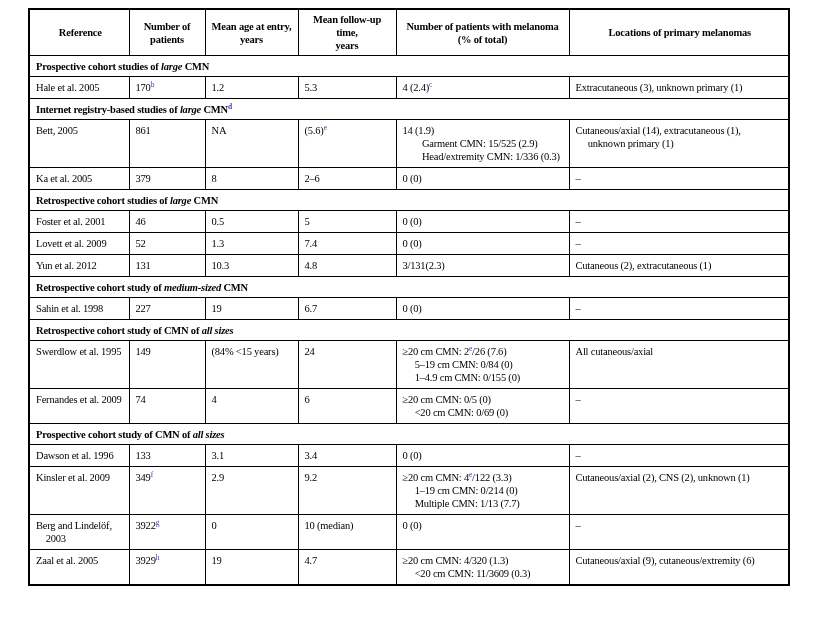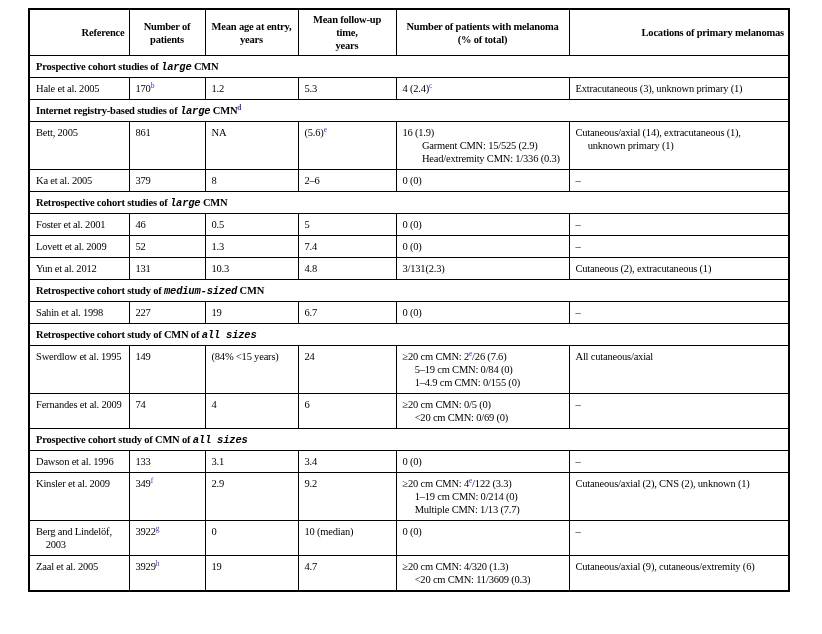--- a/index.html
+++ b/index.html
@@ -33,26 +33,26 @@
     text-align: left;
     white-space: pre-wrap;
     overflow: hidden;
   }
   th {
     font-weight: bold;
     vertical-align: middle;
     text-align: center;
     padding: 3px 4px;
   }
-  th.left { text-align: right; padding-left: 6px; font-family: Liberation Serif, serif; }
+  th.left { text-align: center; padding-left: 6px; font-family: Liberation Serif, serif; }
   td.section {
     font-weight: bold;
     padding: 4px 6px 3px 6px;
   }
-  td.section i { font-weight: bold; font-family: Liberation Mono, monospace; }
+  td.section i { font-weight: bold; }
   sup {
     color: var(--fn);
     font-size: 7.5px;
     line-height: 0;
     vertical-align: super;
   }
 </style>
 </head>
 <body>
 
@@ -93,21 +93,21 @@
         <td>Extracutaneous (3), unknown primary (1)</td>
       </tr>
       <tr>
           <td class="section" colspan="6">Internet registry-based studies of <i>large</i> CMN<sup>d</sup></td>
         </tr>
       <tr>
         <td>Bett, 2005</td>
         <td>861</td>
         <td>NA</td>
         <td>(5.6)<sup>e</sup></td>
-        <td>16 (1.9)
+        <td>14 (1.9)
         Garment CMN: 15/525 (2.9)
         Head/extremity CMN: 1/336 (0.3)</td>
         <td>Cutaneous/axial (14), extracutaneous (1),
      unknown primary (1)</td>
       </tr>
       <tr>
         <td>Ka et al. 2005</td>
         <td>379</td>
         <td>8</td>
         <td>2–6</td>

